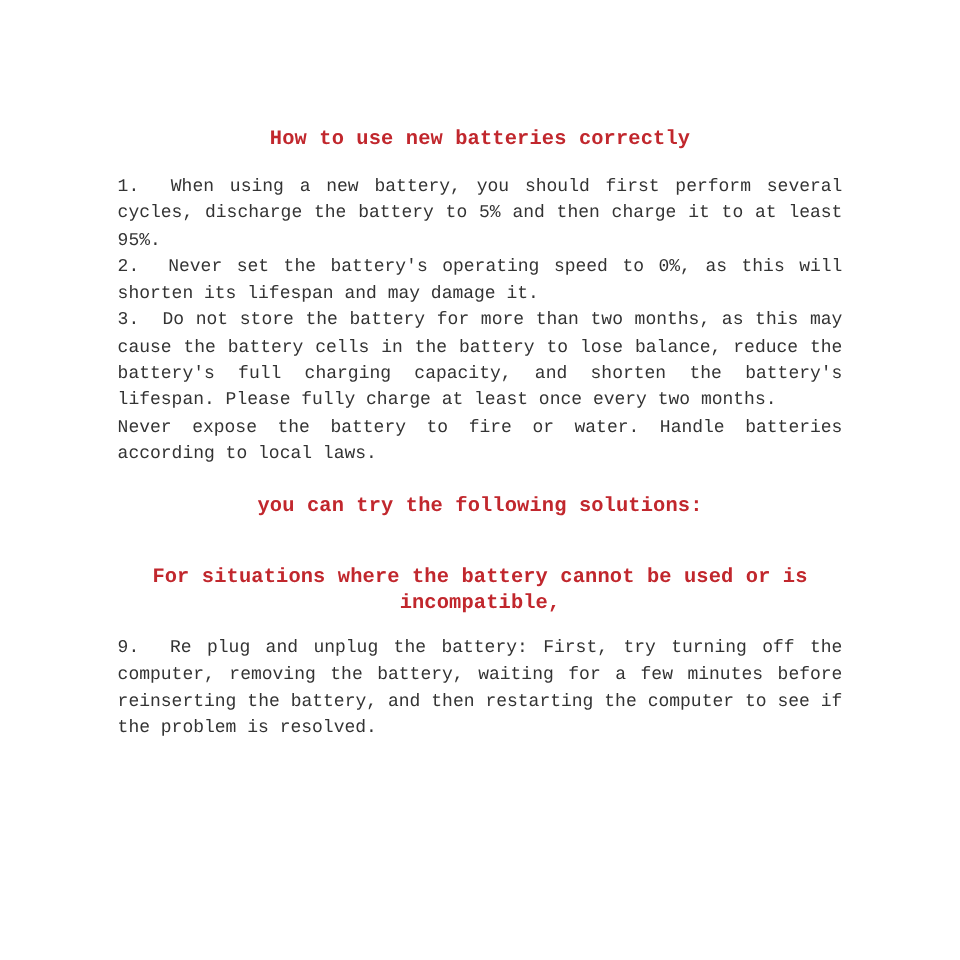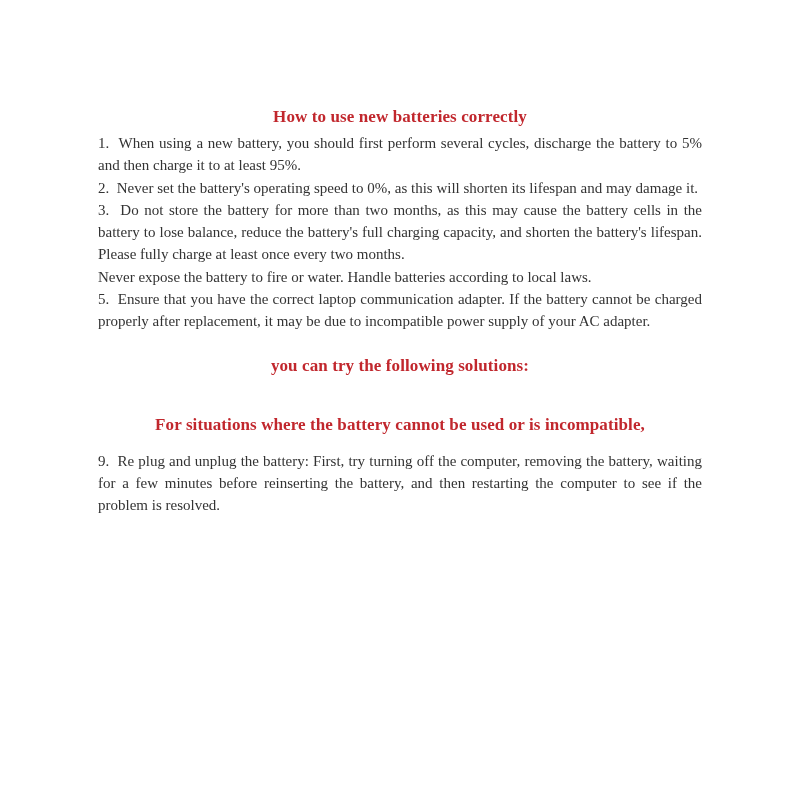--- a/index.html
+++ b/index.html
@@ -5,21 +5,21 @@
   html, body {
     margin: 0;
     padding: 0;
     background: #ffffff;
   }
   .page {
     position: relative;
     width: 800px;
     height: 800px;
     background: #ffffff;
-    font-family: Liberation Serif, serif;
+    font-family: Liberation Mono, monospace;
     color: #333333;
     overflow: hidden;
     box-sizing: border-box;
   }
   .content {
     padding: 0 98px;
   }
   .heading {
     margin: 0;
     text-align: center;
@@ -32,21 +32,21 @@
   .title {
     padding-top: 106px;
   }
   .sub1 {
     margin-top: 37px;
   }
   .sub2 {
     margin-top: 22px;
   }
   .text-block {
-    margin-top: 4px;
+    margin-top: 17px;
   }
   .solutions {
     margin-top: 14px;
   }
   .para {
     margin: 0;
     font-size: 15px;
     line-height: 22.3px;
     text-align: justify;
     white-space: pre-wrap;
@@ -59,21 +59,20 @@
 <div class="page">
   <div class="content">
 
     <h1 class="heading title">How to use new batteries correctly</h1>
 
     <div class="text-block">
       <p class="para">1.  When using a new battery, you should first perform several cycles, discharge the battery to 5% and then charge it to at least 95%.</p>
       <p class="para">2.  Never set the battery's operating speed to 0%, as this will shorten its lifespan and may damage it.</p>
       <p class="para">3.  Do not store the battery for more than two months, as this may cause the battery cells in the battery to lose balance, reduce the battery's full charging capacity, and shorten the battery's lifespan. Please fully charge at least once every two months.</p>
       <p class="para">Never expose the battery to fire or water. Handle batteries according to local laws.</p>
-      <p class="para">5.  Ensure that you have the correct laptop communication adapter. If the battery cannot be charged properly after replacement, it may be due to incompatible power supply of your AC adapter.</p>
     </div>
 
     <h2 class="heading sub2">you can try the following solutions:</h2>
 
     <h2 class="heading sub1">For situations where the battery cannot be used or is incompatible,</h2>
 
     <div class="text-block solutions">
       <p class="para">9.  Re plug and unplug the battery: First, try turning off the computer, removing the battery, waiting for a few minutes before reinserting the battery, and then restarting the computer to see if the problem is resolved.</p>
     </div>
 

